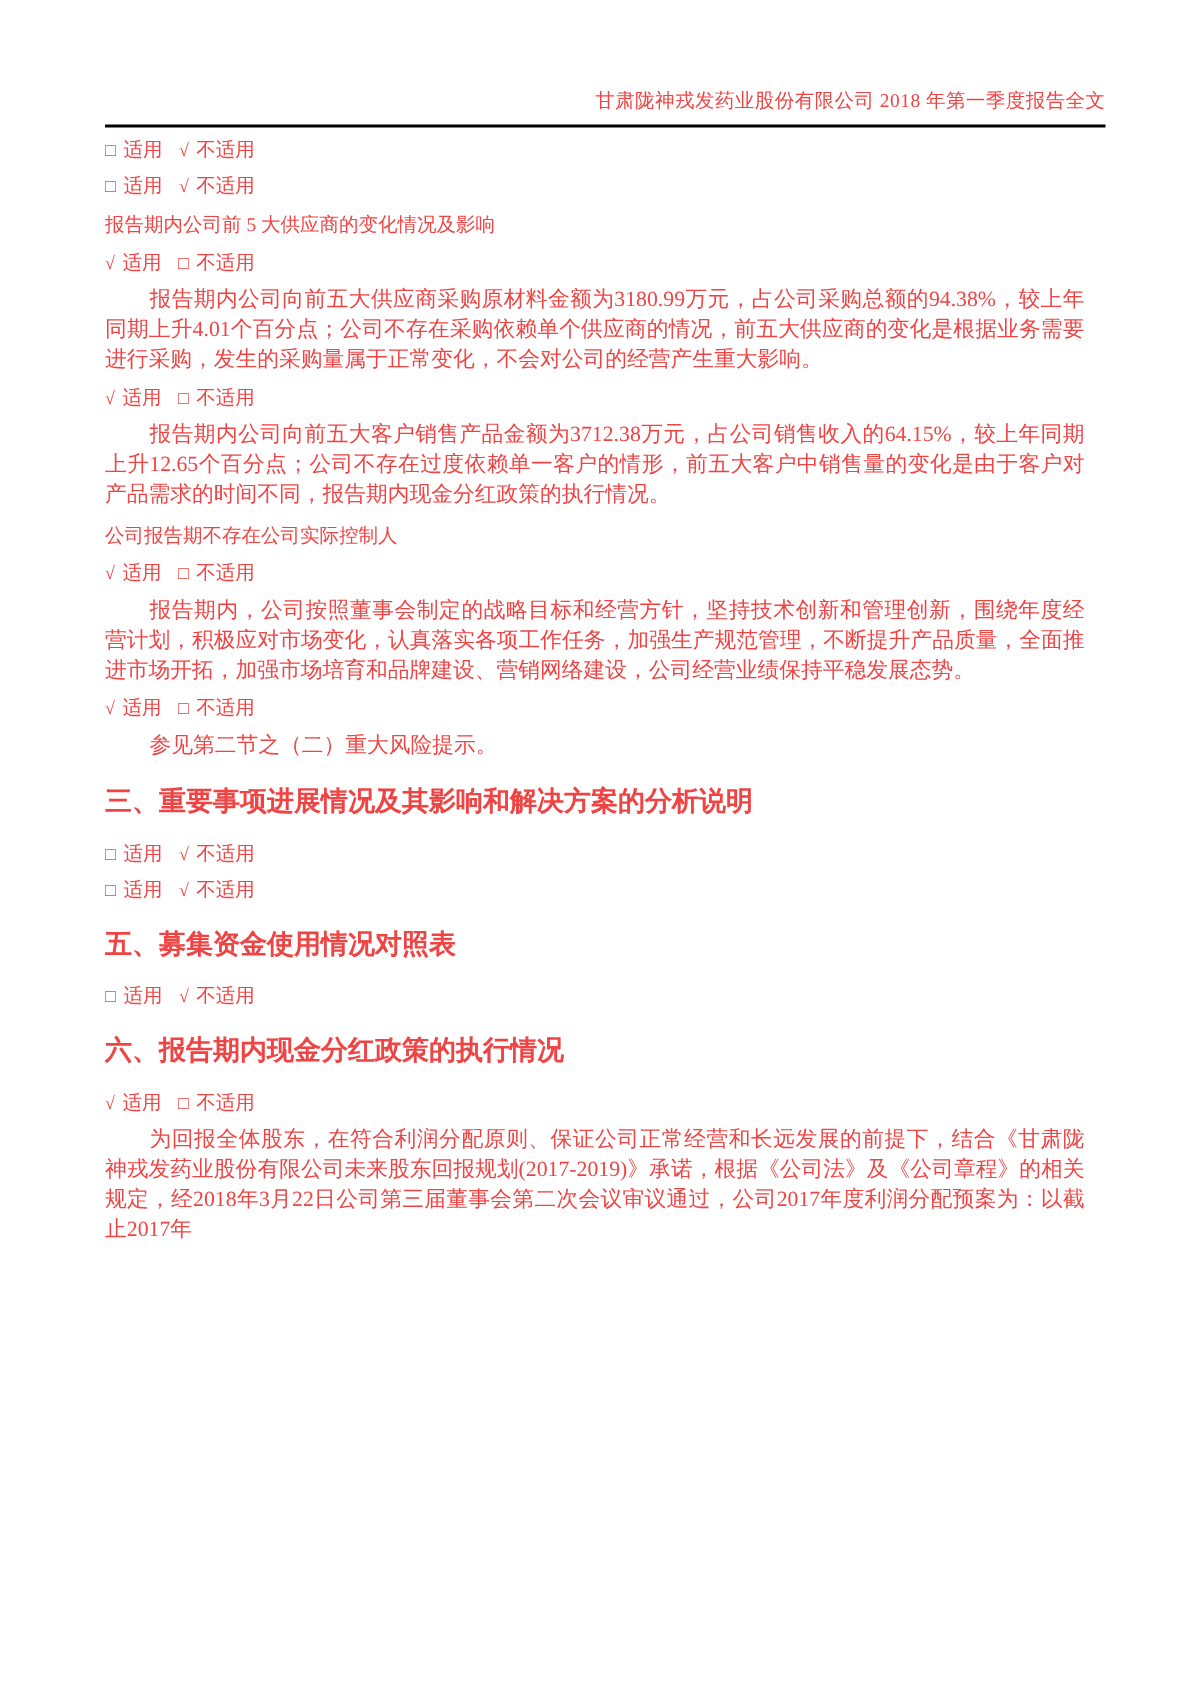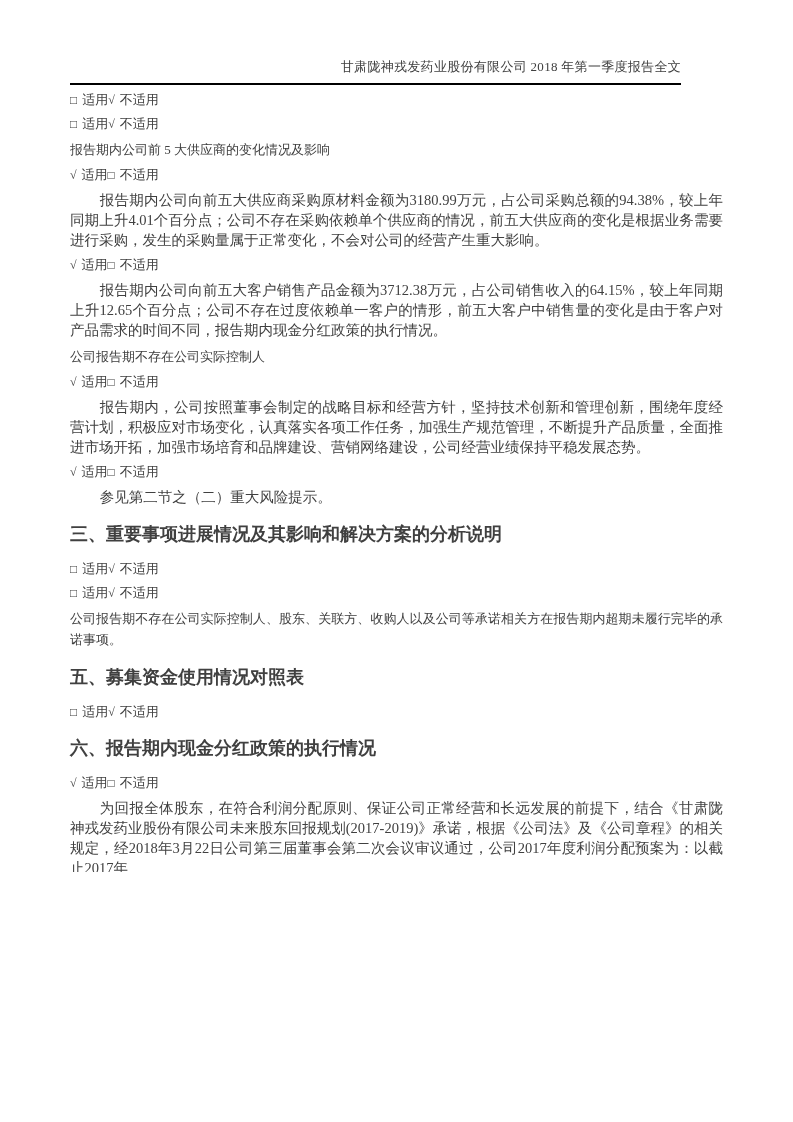--- a/index.html
+++ b/index.html
@@ -2,41 +2,41 @@
 <html><head>
 <meta charset="utf-8">
 <style>
   * { margin: 0; padding: 0; box-sizing: border-box; }
   html, body { background: #ffffff; }
   .page {
     position: relative;
     width: 793px;
     height: 872px;
     background: #ffffff;
-    padding: 58px 112px 0 70px;
+    padding: 58px 56px 0 70px;
     font-family: "Liberation Serif", "DejaVu Serif", serif;
-    color: #404040;
+    color: #ef4444;
     overflow: hidden;
   }
   .header {
     font-size: 13px;
     text-align: right;
     letter-spacing: 0.3px;
     padding-bottom: 7px;
     border-bottom: 2px solid #000;
   }
   .content { width: 653px; }
   .apl {
     font-size: 13px;
     line-height: 17px;
     margin: 6px 0;
     white-space: nowrap;
   }
   .apl .mark { font-size: 12px; margin-right: 5px; }
-  .apl .lbl-a { margin-right: 0; }
+  .apl .lbl-a { margin-right: 11px; }
   .label {
     font-size: 13px;
     line-height: 21px;
     margin: 3px 0;
     text-align: justify;
   }
   .para {
     font-size: 14.5px;
     line-height: 20px;
     margin: 6px 0;
@@ -111,21 +111,20 @@
 
     <div class="apl">
       <span class="mark">□</span><span class="lbl-a">适用</span><span class="mark">√</span><span>不适用</span>
     </div>
 
 
     <div class="apl">
       <span class="mark">□</span><span class="lbl-a">适用</span><span class="mark">√</span><span>不适用</span>
     </div>
 
-    <div class="label">公司报告期不存在公司实际控制人、股东、关联方、收购人以及公司等承诺相关方在报告期内超期未履行完毕的承诺事项。</div>
 
     <div class="heading">五、募集资金使用情况对照表</div>
 
     <div class="apl">
       <span class="mark">□</span><span class="lbl-a">适用</span><span class="mark">√</span><span>不适用</span>
     </div>
 
     <div class="heading">六、报告期内现金分红政策的执行情况</div>
 
     <div class="apl">

